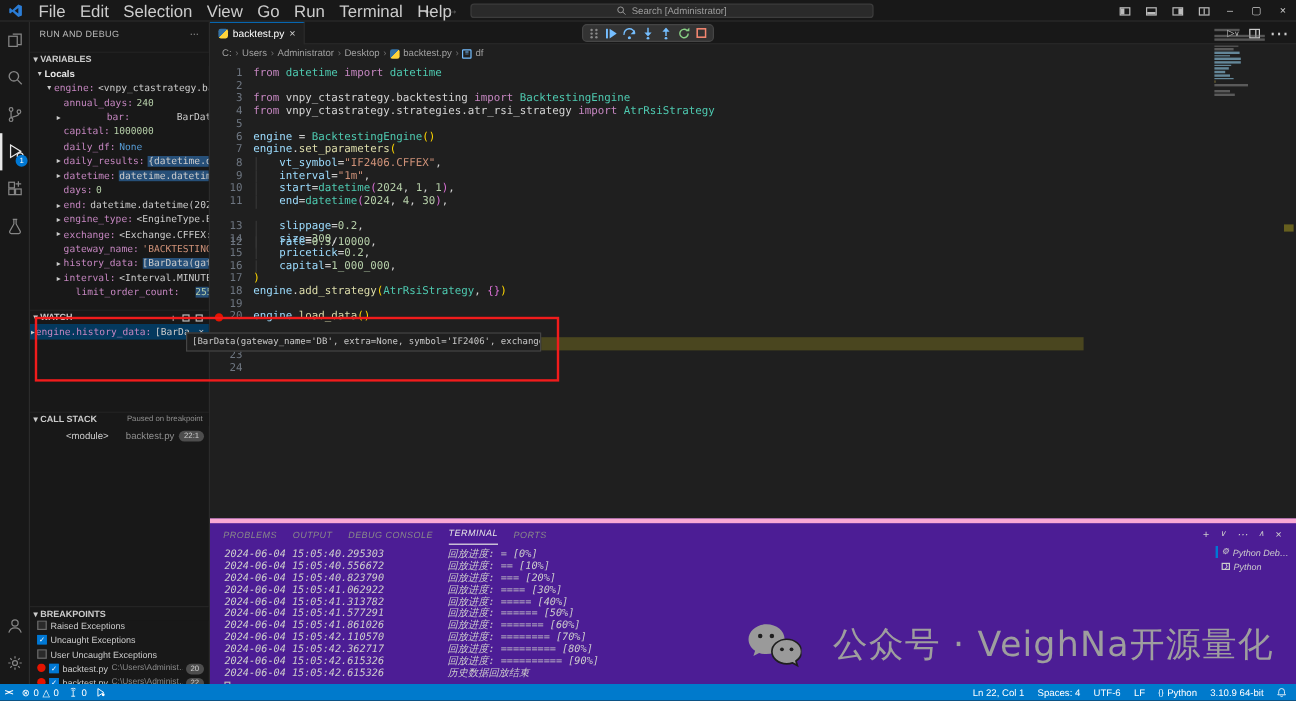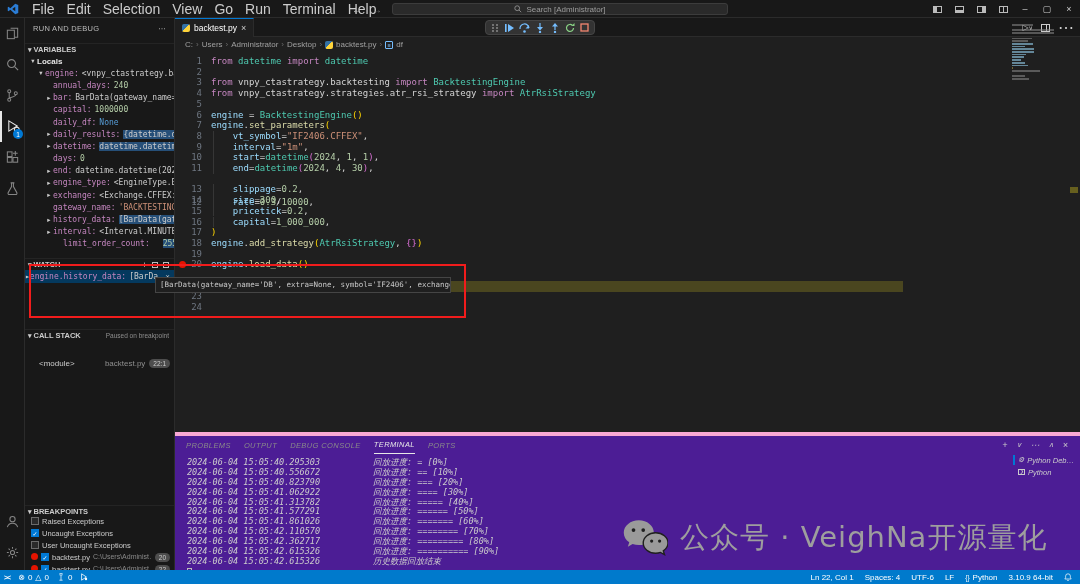--- a/index.html
+++ b/index.html
@@ -55,21 +55,21 @@
     font-size:8px; white-space:nowrap; overflow:hidden; }
   .vrow .tw { width:8px; flex:0 0 8px; font-size:6.5px; color:#cccccc; text-align:center; font-family:"Liberation Sans",sans-serif; }
   .vname { color:#c586c0; }
   .vname.scope { color:#e7e7e7; font-weight:bold; font-family:"Liberation Sans",sans-serif; font-size:8px; }
   .vval { color:#cccccc; margin-left:3px; overflow:hidden; text-overflow:clip; }
   .vval.num { color:#b5cea8; } .vval.str { color:#ce9178; } .vval.kw { color:#569cd6; }
   .vval.hl { background:#264f78; }
   .watch-row { position:absolute; left:0; right:0; height:13px; background:#04395e; display:flex;
     align-items:center; font-family:"DejaVu Sans Mono",monospace; font-size:8px; white-space:nowrap; overflow:hidden; }
   .watch-row .close { margin-left:auto; padding-right:4px; color:#cccccc; font-family:"Liberation Sans",sans-serif; }
-  .stack-row { position:absolute; left:0; right:0; height:13px; display:flex; align-items:center;
+  .stack-row { position:absolute; left:16px; right:0; height:13px; display:flex; align-items:center;
     font-size:8px; padding-left:14px; }
   .stack-right { margin-left:auto; display:flex; align-items:center; gap:4px; padding-right:4px; color:#8f8f8f; }
   .pill { background:#4d4d4d; color:#cccccc; border-radius:6px; font-size:6.5px; padding:0 4px; height:9px;
     display:flex; align-items:center; }
   .paused { font-weight:normal; font-size:6.5px; color:#8f8f8f; margin-left:auto; padding-right:5px; }
   .bp-row { height:12px; display:flex; align-items:flex-start; gap:3px; font-size:7.5px; padding-left:6px;
     white-space:nowrap; overflow:hidden; }
   .cbx { width:8px; height:8px; border:1px solid #6b6b6b; background:#2a2a2a; flex:0 0 8px;
     display:flex; align-items:center; justify-content:center; font-size:6px; color:#fff; }
   .cbx.on { background:#0078d4; border-color:#0078d4; }
@@ -125,21 +125,21 @@
     position:relative; padding-left:6px; white-space:nowrap; overflow:hidden; }
   .ts-row.active::before { content:""; position:absolute; left:1px; top:1px; bottom:1px; width:2px; background:#0078d4; }
   .ts-ic { font-size:7px; color:#cccccc; }
   .term-ic { width:7px; height:6px; border:1px solid #cccccc; font-size:4px; line-height:4px; padding-left:1px; }
 
   
   .tooltip { position:absolute; left:155px; top:259px; width:296px; height:16px; background:#1f1f1f;
     border:1px solid #454545; color:#c8c8c8; font-family:"DejaVu Sans Mono",monospace; font-size:7.5px;
     line-height:14px; padding:0 4px; white-space:nowrap; overflow:hidden; z-index:45; }
   .red-rect { position:absolute; left:29px; top:246px; width:437px; height:54px; border:2px solid #f11c1c; z-index:50; }
-  .watermark { position:absolute; left:622px; top:494px; height:52px; display:flex; align-items:center; gap:12px;
+  .watermark { position:absolute; left:622px; top:494px; height:52px; display:flex; align-items:center; gap:26px;
     z-index:40; }
   .wm-text { font-size:29px; color:#9e9e9e; letter-spacing:1px; font-family:"DejaVu Sans", sans-serif; }
 
   
   .statusbar { position:absolute; left:0; right:0; bottom:0; height:14px; background:#007acc; color:#ffffff;
     display:flex; align-items:center; font-size:8px; z-index:30; }
   .sb-left { display:flex; align-items:center; gap:8px; padding-left:4px; }
   .sb-right { margin-left:auto; display:flex; align-items:center; gap:11px; padding-right:8px; }
   .sb-item { display:flex; align-items:center; gap:3px; }
   .remote { font-weight:bold; font-size:7px; letter-spacing:-1px; }
@@ -274,21 +274,21 @@
           <div class="vrow" style="padding-left: 12px;">
             <span class="tw">▾</span>
             <span class="vname">engine: </span>
             <span class="vval df">&lt;vnpy_ctastrategy.back…</span>
           </div>
           <div class="vrow" style="padding-left: 20px;">
             <span class="tw"></span>
             <span class="vname">annual_days: </span>
             <span class="vval num">240</span>
           </div>
-          <div class="vrow" style="padding-left: 20px;">
+          <div class="vrow" style="padding-left: 20px; gap: 36px;">
             <span class="tw">▸</span>
             <span class="vname">bar: </span>
             <span class="vval df">BarData(gateway_name='DB…</span>
           </div>
           <div class="vrow" style="padding-left: 20px;">
             <span class="tw"></span>
             <span class="vname">capital: </span>
             <span class="vval num">1000000</span>
           </div>
           <div class="vrow" style="padding-left: 20px;">
@@ -357,21 +357,21 @@
           <span class="sq-ic"></span>
         </span>
       </div>
       <div class="watch-row" style="top:252px">
         <span class="tw">▸</span>
         <span class="vname">engine.history_data: </span>
         <span class="vval">[BarDa…</span>
         <span class="close">×</span>
       </div>
 
-      <div class="sec-header" style="top:311px">
+      <div class="sec-header" style="top:325px">
         <span class="tw">▾</span>
         <span>CALL STACK</span>
         <span class="paused">Paused on breakpoint</span>
       </div>
       <div class="stack-row" style="top:339px">
         <span>&lt;module&gt;</span>
         <span class="stack-right">
           <span>backtest.py</span>
           <span class="pill">22:1</span>
         </span>

